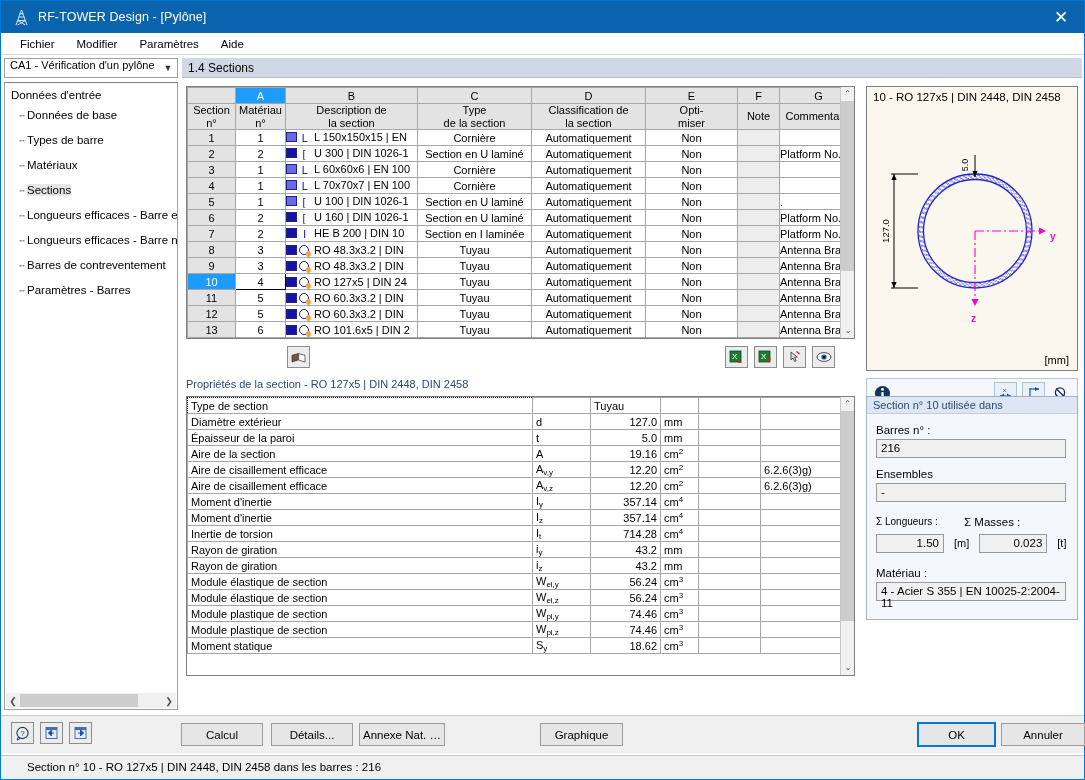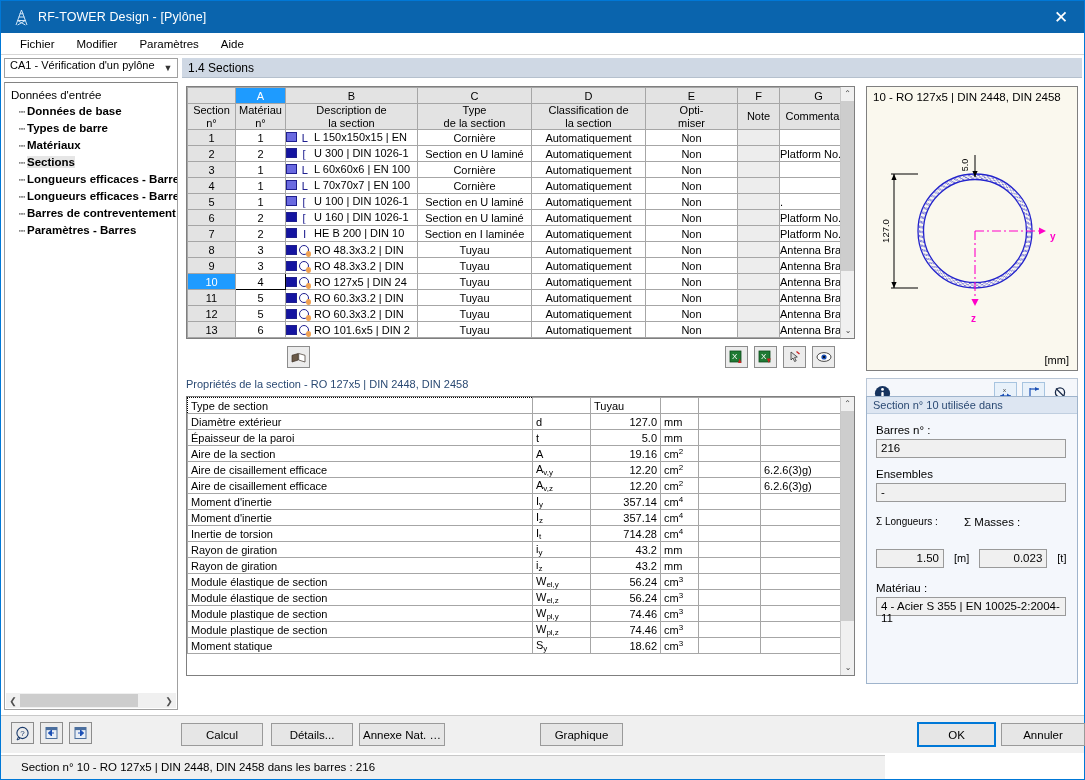--- a/index.html
+++ b/index.html
@@ -36,21 +36,21 @@
          display:flex; align-items:flex-start; font-size:11px; padding-left:5px;
          position:relative; }
   #cbo .arrow { position:absolute; right:0; top:0; width:18px; height:18px;
                 display:flex; align-items:center; justify-content:center;
                 font-size:9px; color:#333; }
   #tree { margin-top:4px; width:174px; height:628px; background:#fff;
           border:1px solid #a0a0a0; border-top:1px solid #828282;
           padding:4px 8px 0 4px; position:relative; overflow:hidden; }
   .tnode { font-size:11.5px; line-height:16px; white-space:nowrap; padding-left:2px; }
   .tchild { padding-left:10px; position:relative; font-size:11.5px;
-            line-height:16px; white-space:nowrap;font-weight:bold; }
+            line-height:24px; white-space:nowrap; }
   .tchild .dash { color:#808080; font-family:"DejaVu Sans Mono", monospace;
                   font-size:10px; margin-right:2px; }
   .tsel { background:#e6e6e6; }
   #hscroll { position:absolute; left:1px; bottom:1px; width:170px; height:15px;
              background:#f0f0f0; display:flex; align-items:center; }
   #hscroll .ar { width:14px; text-align:center; font-size:9px; color:#505050; }
   #hscroll .thumb { height:13px; background:#cdcdcd; }
 
   
   #main { position:absolute; left:181px; top:57px; width:900px; height:655px; }
@@ -123,42 +123,42 @@
                   background:#cdcdcd;}
 
   
   #rightTop { position:absolute; left:684px; top:28px; width:212px; height:285px;
               background:#faf8ee; border:1px solid #7f7f7f; }
   #rtTitle { font-size:11.5px; padding:4px 0 0 6px; }
   #rtUnit { position:absolute; right:8px; bottom:4px; font-size:11px; }
   #rtBtns { position:absolute; left:684px; top:320px; width:212px; height:30px;
             border:1px solid #b9c6d6; background:#f5f7fb;
             display:flex; align-items:center; padding:0 4px; }
-  #rightBot { position:absolute; left:684px; top:338px; width:212px; height:288px;
+  #rightBot { position:absolute; left:684px; top:338px; width:212px; height:224px;
               background:#f4f7fc; border:1px solid #9fb4cc; }
   #rbHdr { background:#dde6f2; height:17px; font-size:11px; color:#2b4a73;
            padding:2px 0 0 6px; border-bottom:1px solid #c0cfe0;}
   .rlbl { font-size:11.5px; margin:10px 0 3px 9px; }
   .rfield { margin-left:9px; width:190px; height:19px; background:#f0f0f0;
             border:1px solid #9a9a9a; font-size:11.5px; padding:2px 0 0 4px; }
   .rrow { display:flex; margin-left:9px; gap:10px; }
   .rsm { width:68px; height:19px; background:#f0f0f0; border:1px solid #9a9a9a;
          font-size:11.5px; text-align:right; padding:2px 4px 0 0; }
   .runit { font-size:11px; padding-top:3px; }
 
   
   #botbar { position:absolute; left:0; bottom:26px; width:1083px; height:38px;
             background:#f0f0f0; border-top:1px solid #c8c8c8; }
   #botbar .lbtns { position:absolute; left:10px; top:6px; display:flex; gap:6px; }
   .btn { height:23px; background:#e6e6e6; border:1px solid #9a9a9a;
          font-size:11.5px; display:flex; align-items:center; justify-content:center; }
   .btn.prim { border:2px solid #0078d7; background:#e6e6e6; }
-  #statusbar { position:absolute; left:0; bottom:0; width:884px; height:24px;
+  #statusbar { position:absolute; left:0; bottom:0; width:1083px; height:24px;
                background:#f0f0f0; border-top:1px solid #c8c8c8;
-               font-size:11.5px; padding:5px 0 0 20px; }
+               font-size:11.5px; padding:5px 0 0 26px; }
 </style>
 </head>
 <body>
 
 <div id="app">
 
   <div id="titlebar">
     <div class="tb-icon">
       <svg width="17" height="17" viewBox="0 0 17 17">
         <path d="M8.5 1 L3 16 M8.5 1 L14 16 M4.6 11.5 H12.4 M5.6 8 H11.4 M6.6 4.8 H10.4
@@ -655,21 +655,21 @@
     <div id="rightBot">
       <div id="rbHdr">Section n° 10 utilisée dans</div>
       <div class="rlbl">Barres n° :</div>
       <div class="rfield">216</div>
       <div class="rlbl">Ensembles</div>
       <div class="rfield">-</div>
       <div class="rrow" style="margin-top:14px">
         <div style="width:78px;font-size:10px">Σ Longueurs :</div>
         <div style="font-size:11.5px">Σ Masses :</div>
       </div>
-      <div class="rrow" style="margin-top:21px">
+      <div class="rrow" style="margin-top:6px">
         <div class="rsm">1.50</div>
         <div class="runit">[m]</div>
         <div class="rsm">0.023</div>
         <div class="runit">[t]</div>
       </div>
       <div class="rlbl" style="margin-top:14px">Matériau :</div>
       <div class="rfield">4 - Acier S 355 | EN 10025-2:2004-11</div>
     </div>
   </div>
 

